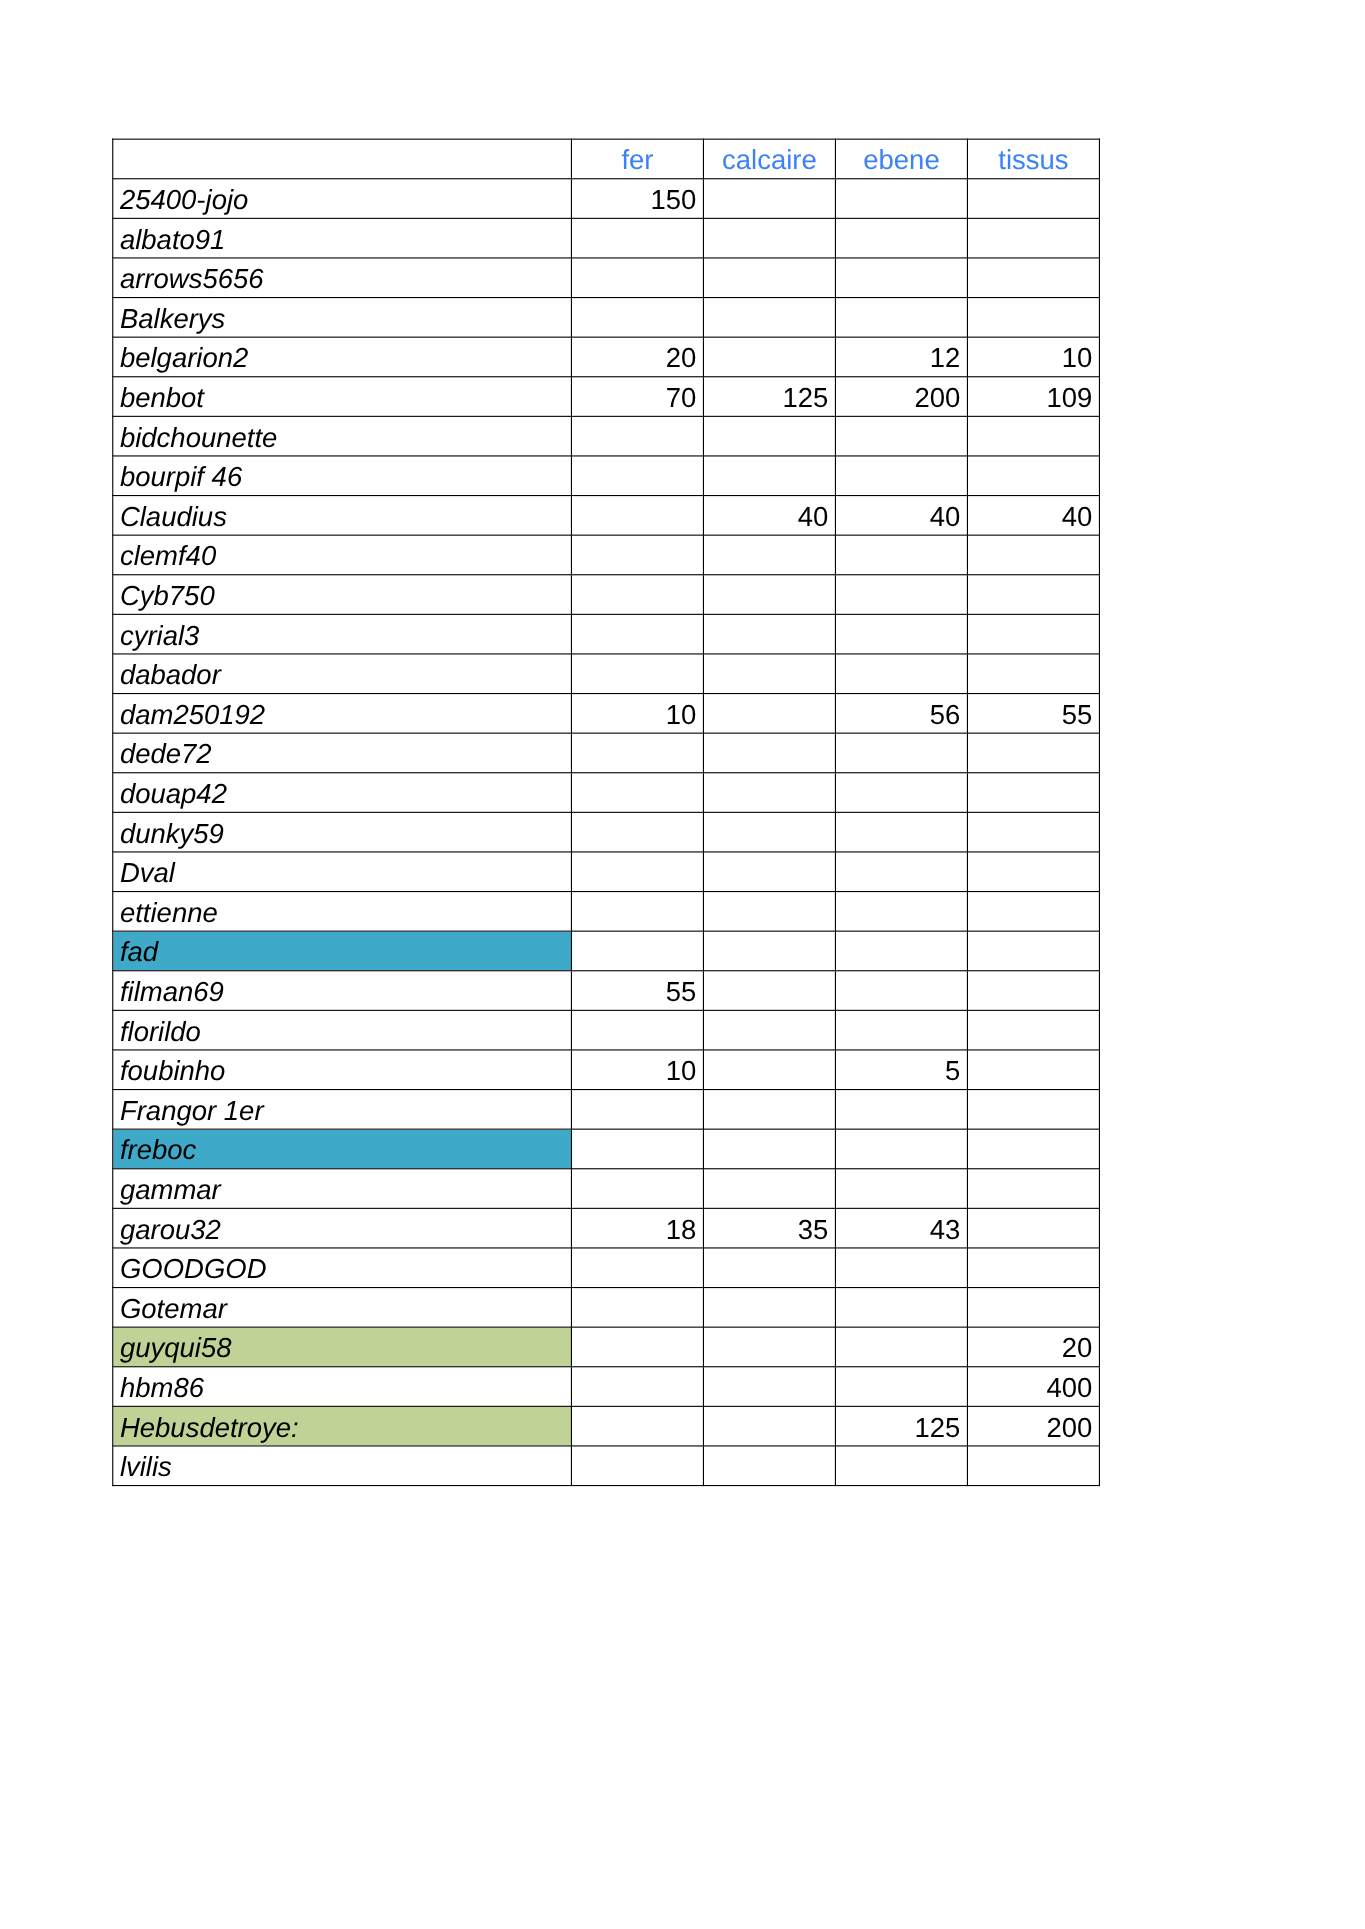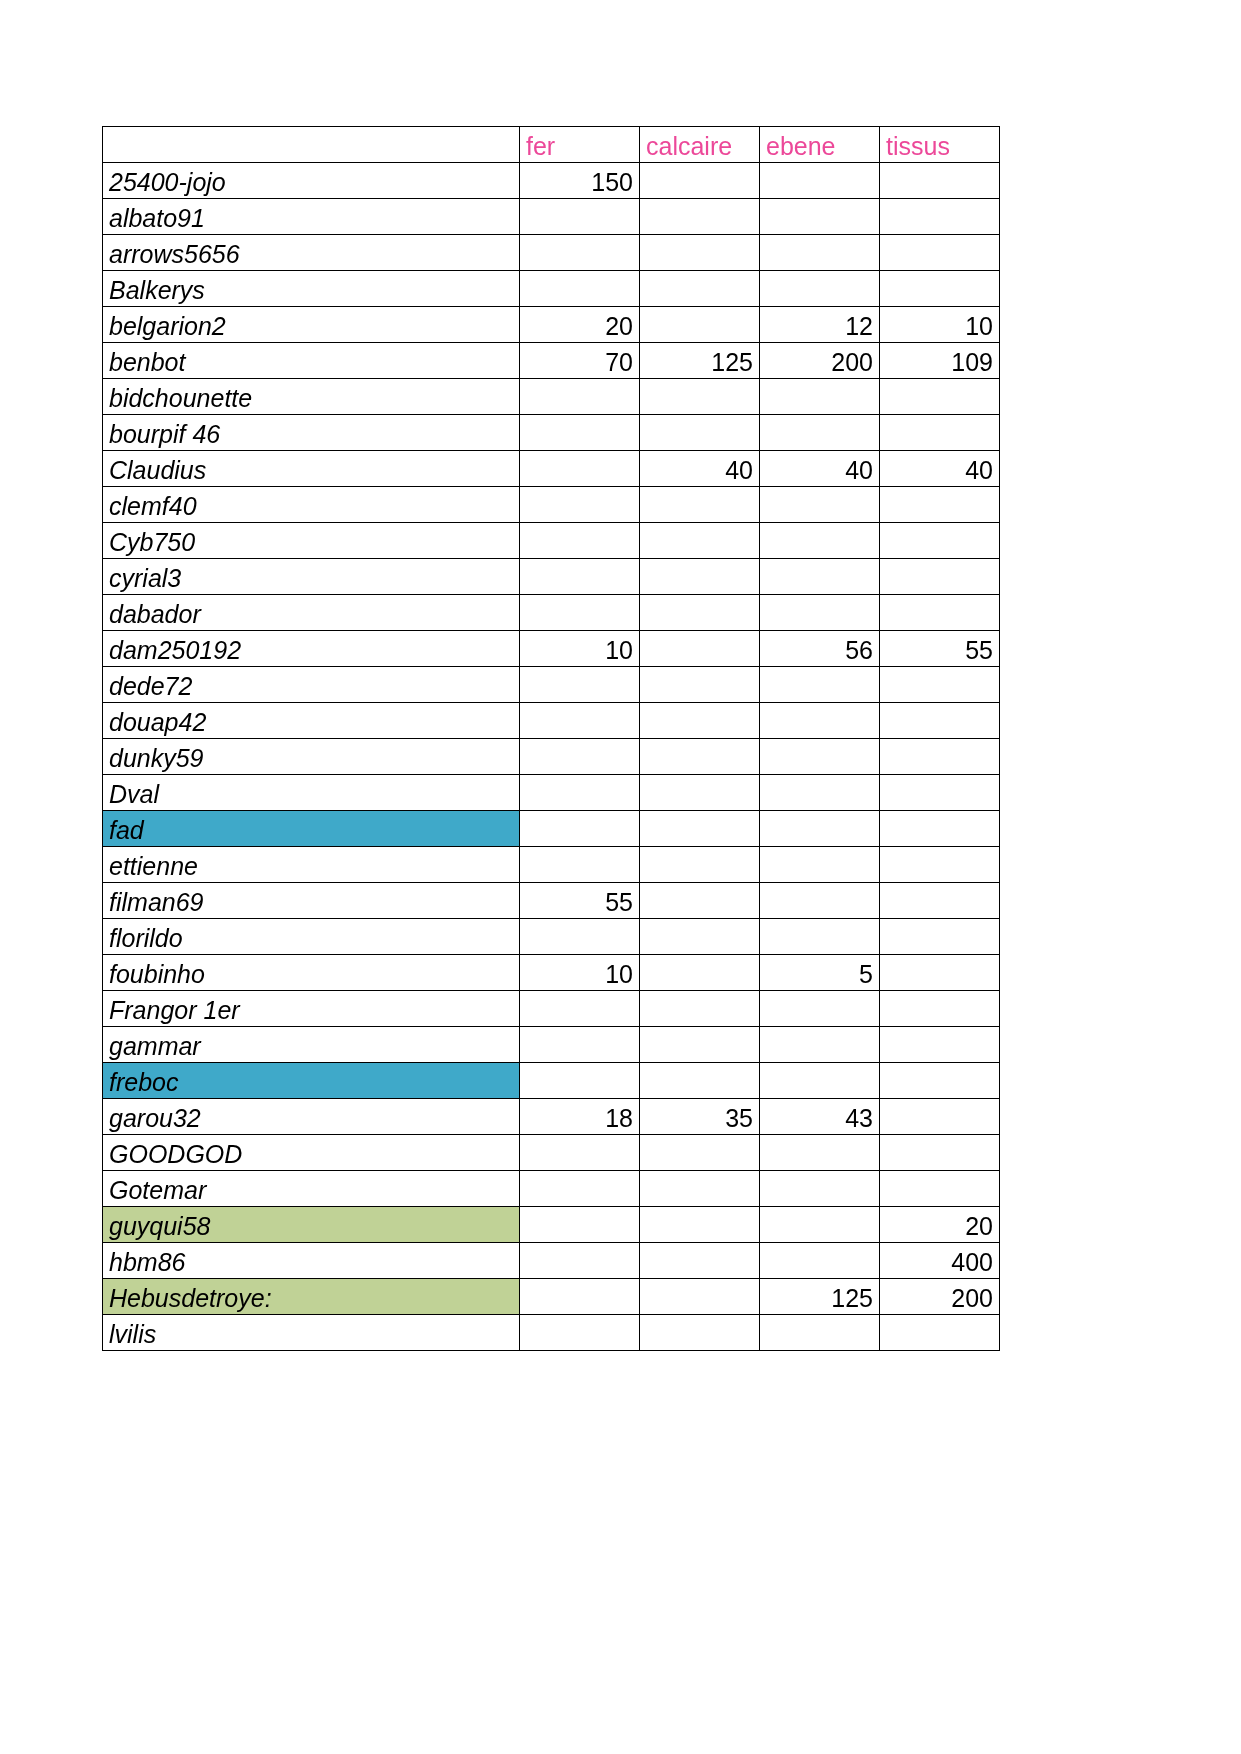--- a/index.html
+++ b/index.html
@@ -39,23 +39,23 @@
   table.sheet td, table.sheet th {
     border: 1.4px solid #000000;
     height: 36px;
     padding: 0px 6px 3px 6px;
     box-sizing: border-box;
     font-weight: normal;
     overflow: hidden;
     white-space: nowrap;
   }
   th.hdr {
-    text-align: left;
+    text-align: center;
     font-weight: normal;
-    color: #ec4899;
+    color: #3b82f6;
     vertical-align: bottom;
   }
   th.hdr-blank { border-left: 1.4px solid #000; }
   td.name {
     text-align: left;
     vertical-align: bottom;
     color: #000000;
     font-style: italic;
   }
   td.val {
@@ -212,28 +212,28 @@
             <td class="val"></td>
           </tr>
           <tr>
             <td class="name t-red ">Dval</td>
             <td class="val"></td>
             <td class="val"></td>
             <td class="val"></td>
             <td class="val"></td>
           </tr>
           <tr>
+            <td class="name t-red ">ettienne</td>
+            <td class="val"></td>
+            <td class="val"></td>
+            <td class="val"></td>
+            <td class="val"></td>
+          </tr>
+          <tr>
             <td class="name t-black hl-blue">fad</td>
-            <td class="val"></td>
-            <td class="val"></td>
-            <td class="val"></td>
-            <td class="val"></td>
-          </tr>
-          <tr>
-            <td class="name t-red ">ettienne</td>
             <td class="val"></td>
             <td class="val"></td>
             <td class="val"></td>
             <td class="val"></td>
           </tr>
           <tr>
             <td class="name t-black ">filman69</td>
             <td class="val">55</td>
             <td class="val"></td>
             <td class="val"></td>
@@ -254,28 +254,28 @@
             <td class="val"></td>
           </tr>
           <tr>
             <td class="name t-red ">Frangor 1er</td>
             <td class="val"></td>
             <td class="val"></td>
             <td class="val"></td>
             <td class="val"></td>
           </tr>
           <tr>
+            <td class="name t-black hl-blue">freboc</td>
+            <td class="val"></td>
+            <td class="val"></td>
+            <td class="val"></td>
+            <td class="val"></td>
+          </tr>
+          <tr>
             <td class="name t-red ">gammar</td>
-            <td class="val"></td>
-            <td class="val"></td>
-            <td class="val"></td>
-            <td class="val"></td>
-          </tr>
-          <tr>
-            <td class="name t-black hl-blue">freboc</td>
             <td class="val"></td>
             <td class="val"></td>
             <td class="val"></td>
             <td class="val"></td>
           </tr>
           <tr>
             <td class="name t-black ">garou32</td>
             <td class="val">18</td>
             <td class="val">35</td>
             <td class="val">43</td>

